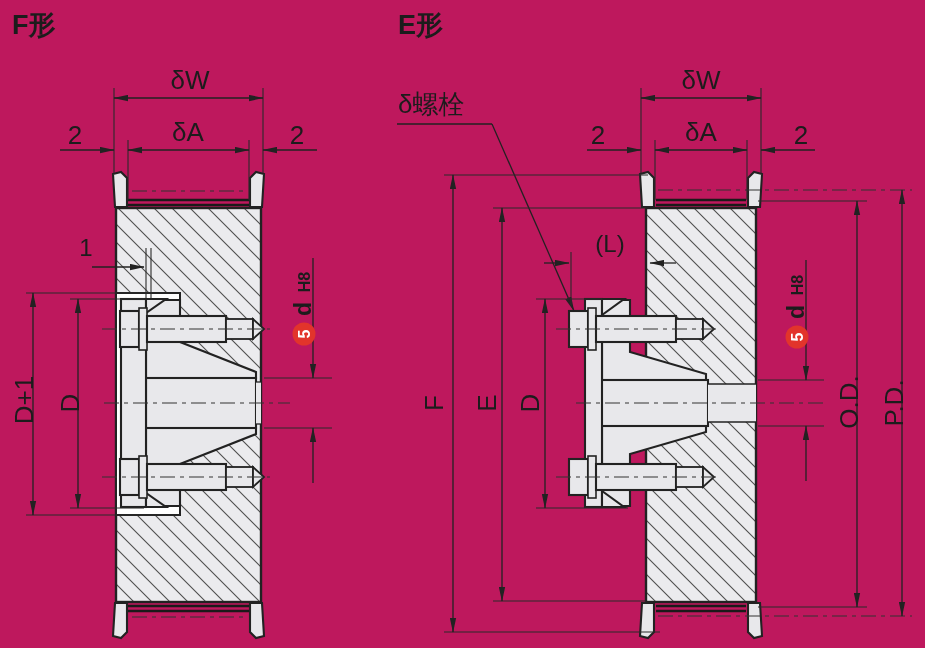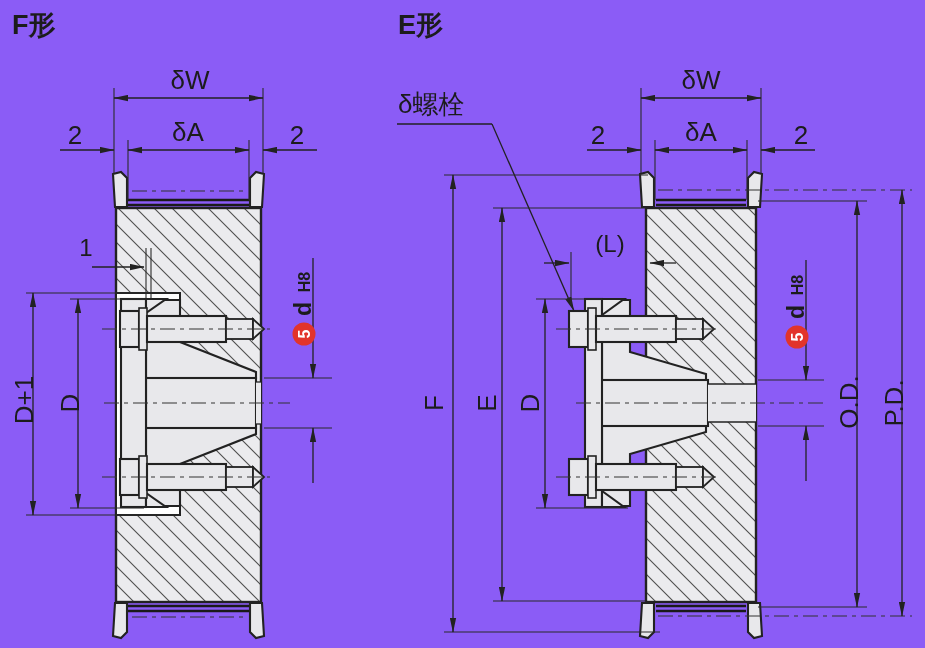--- a/index.html
+++ b/index.html
@@ -1,16 +1,16 @@
 <!DOCTYPE html>
 <html><head>
 <meta charset="utf-8">
 <style>
   html,body{margin:0;padding:0;background:#ffffff;}
-  .stage{position:relative;width:925px;height:648px;background:#8b5cf6;overflow:hidden;}
+  .stage{position:relative;width:925px;height:648px;background:#be185d;overflow:hidden;}
   svg{display:block;}
   text{font-family:"Liberation Sans","DejaVu Sans",sans-serif;fill:#1c1c1c;}
   .ttl{font-size:27px;font-weight:bold;}
   .dim{font-size:26px;}
   .dimS{font-size:24px;}
   .tol{font-size:16px;font-weight:bold;}
   .boreD{font-size:23px;font-weight:bold;}
   .badgeT{font-size:16px;font-weight:bold;fill:#fff;}
   .part{stroke:#222;stroke-width:2.1;}
   .thin{stroke:#222;stroke-width:1.3;fill:none;}

